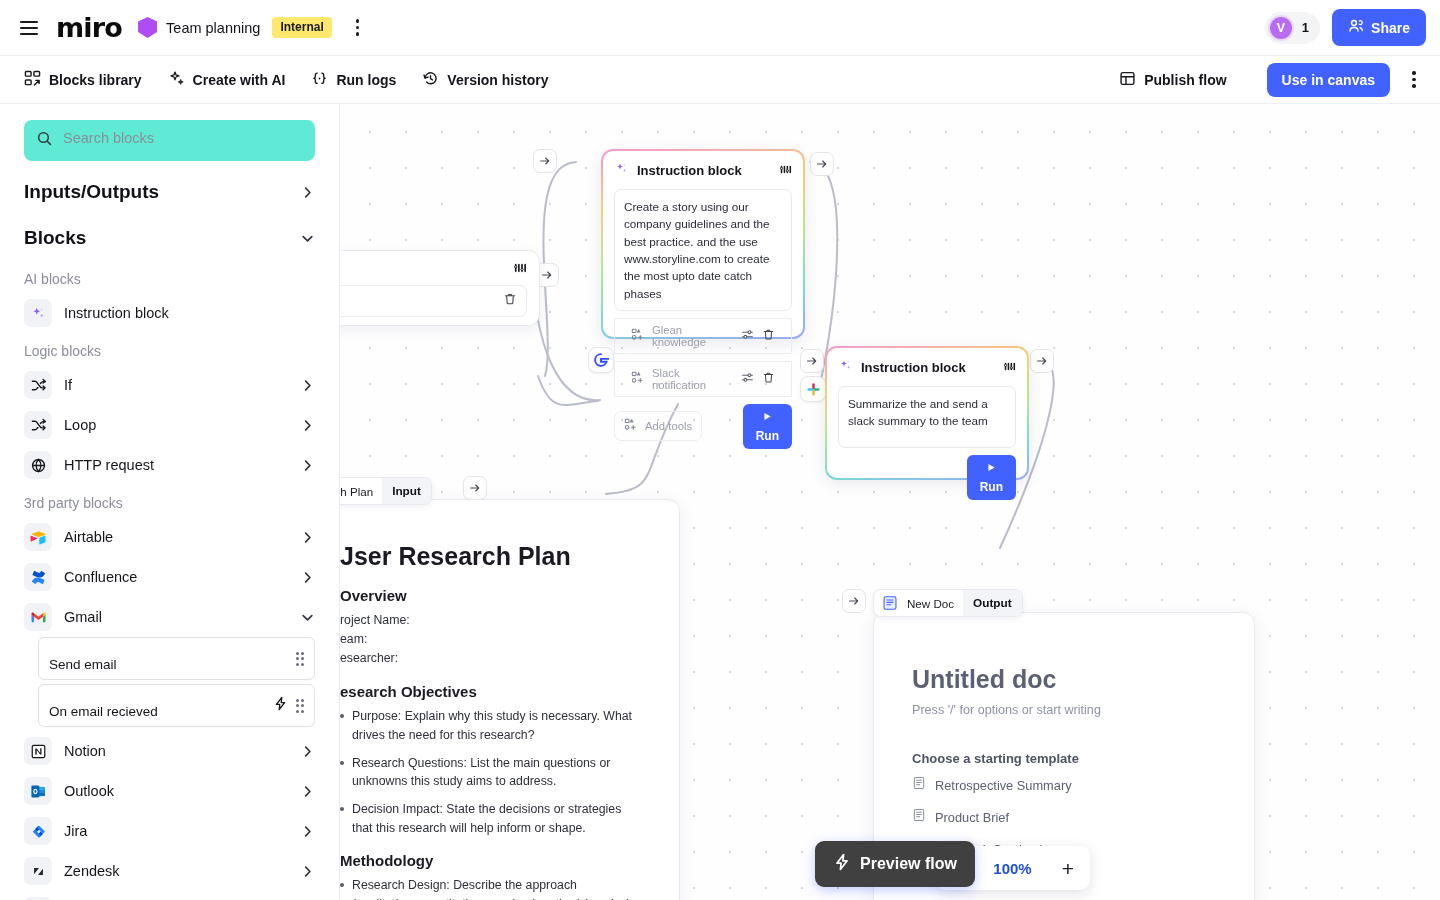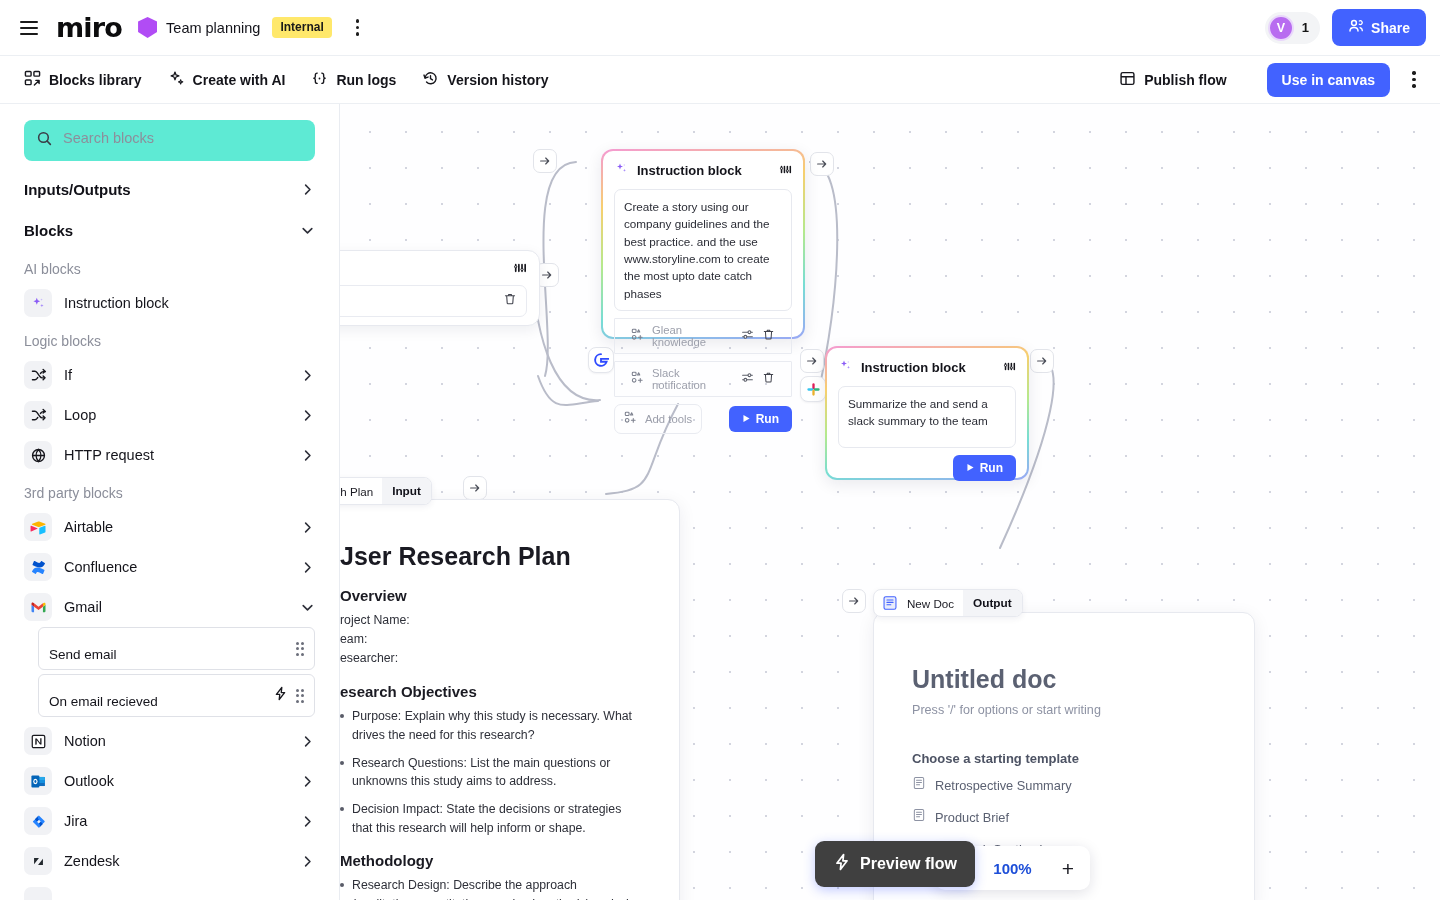--- a/index.html
+++ b/index.html
@@ -80,21 +80,21 @@
   }
   .search-box input {
     border:none; background:transparent; outline:none; font-size:14.5px;
     color:#15151a; width:100%; font-family:"Liberation Sans", sans-serif;
   }
   .search-box input::placeholder { color:#8c8f9b; }
   .sec-row {
     display:flex; align-items:center; justify-content:space-between;
     padding: 12px 24px; cursor:pointer;
   }
-  .sec-title { font-size:15px; font-weight:700; color:#111118; }
+  .sec-title { font-size:19px; font-weight:700; color:#111118; }
   .grouplabel { font-size:14px; color:#8b8e9a; padding: 10px 24px 6px; }
   .blk-row {
     display:flex; align-items:center; gap:12px;
     padding: 6px 24px; cursor:pointer; min-height:40px;
   }
   .blk-ico {
     width:28px; height:28px; border-radius:7px; background:#f1f2f5;
     display:flex; align-items:center; justify-content:center; flex:none;
   }
   .blk-label { font-size:14.5px; color:#14141b; flex:1; }
@@ -150,21 +150,21 @@
   .toolrow .lbl { font-size:11.3px; color:#9c9fab; flex:1; }
   .ib-foot { display:flex; align-items:center; gap:8px; margin-top:7px; }
   .addtools {
     display:flex; align-items:center; gap:8px; border:1px solid #e9ebf1;
     border-radius:7px; padding:5px 9px;
   }
   .addtools .lbl { font-size:11.3px; color:#9c9fab; }
   .btn-run {
     margin-left:auto; background:#4262ff; color:#fff; font-size:12px; font-weight:600;
     padding:6px 13px; border-radius:6px; display:flex; align-items:center; gap:5px;
-    cursor:pointer; border:none;
+    cursor:pointer; border:none;flex-direction:column;
   }
 
   
   .trigblock {
     position:absolute; background:#fff; border:1px solid #e7e9ef; border-radius:12px;
     box-shadow: 0 4px 14px rgba(20,24,60,.07); z-index:18;
   }
   .trig-head { display:flex; align-items:center; padding:10px 12px 6px; }
   .trig-title { font-size:13px; font-weight:700; color:#14141b; flex:1; }
   .trig-row {

